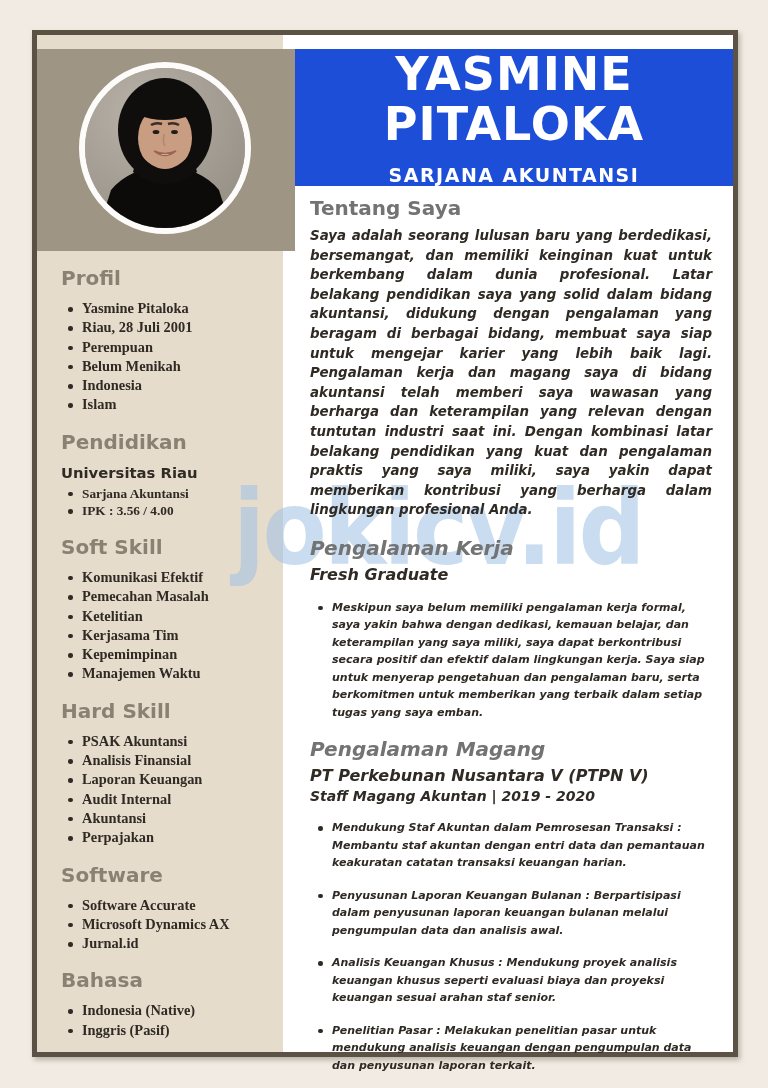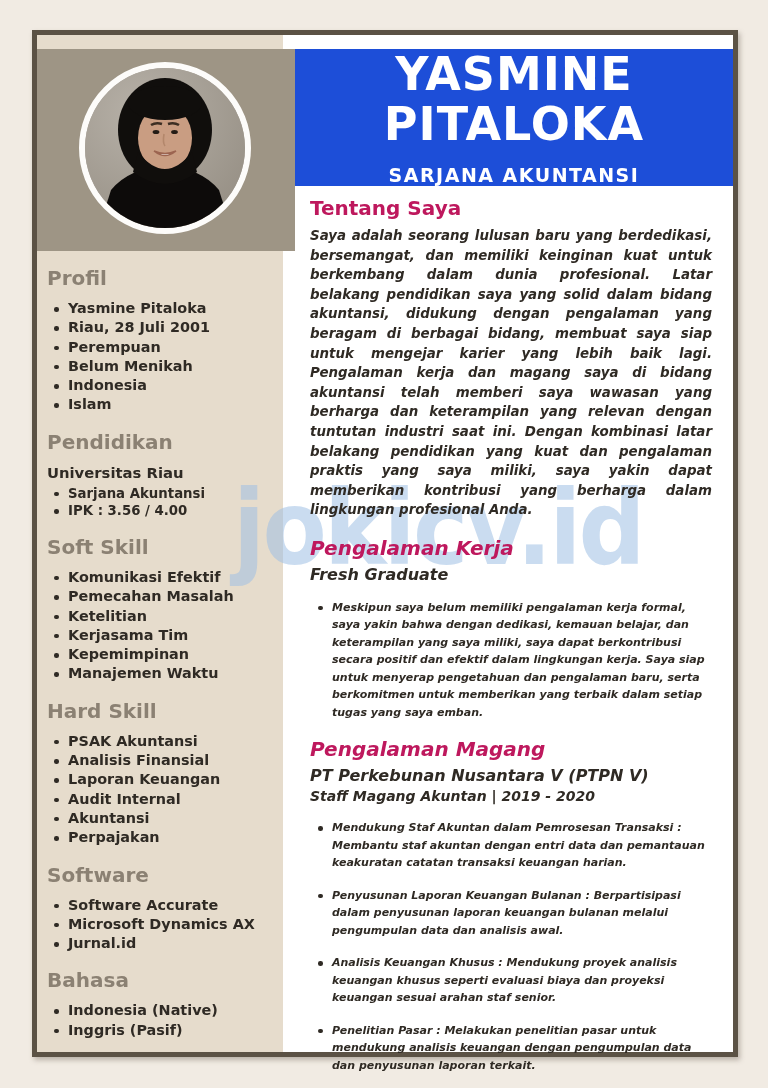--- a/index.html
+++ b/index.html
@@ -35,44 +35,44 @@
     width:258px;height:202px;background:#9e9585;
     position:relative;z-index:2;
   }
   .photo-ring{
     position:absolute;left:42px;top:13px;
     width:160px;height:160px;
     border:6px solid #fdfcfa;border-radius:50%;
     overflow:hidden;background:#ada69c;
   }
   .photo-ring svg{display:block;}
-  .side-sec{position:relative;z-index:4;padding:0 8px 0 10px;color:#2f2a24;}
+  .side-sec{position:relative;z-index:4;padding:0 8px 0 24px;color:#2f2a24;}
   .side-title{font-size:20px;font-weight:bold;color:#8b8173;margin:15px 0 0 0;}
   .school{font-size:14.8px;font-weight:bold;margin-top:10px;}
   .side-list{list-style:none;margin:9px 0 0 0;padding:0;font-weight:bold;}
-  .side-list li{position:relative;padding-left:21px;font-size:14.4px;line-height:19.3px;}
+  .side-list li{position:relative;padding-left:21px;font-size:14.4px;line-height:19.3px;font-family:Liberation Serif, serif;}
   .side-list li::before{
     content:"";position:absolute;left:7px;top:8px;
     width:4.5px;height:4.5px;border-radius:50%;background:#2f2a24;
   }
   .side-list.small{margin-top:4px;}
   .side-list.small li{font-size:13.3px;line-height:17.6px;}
   .side-list.small li::before{top:7px;}
   
   .right-col{flex:1;background:#ffffff;padding-top:14px;display:flex;flex-direction:column;}
   .name-header{
     margin-left:12px;height:204px;background:#1d4ed8;color:#ffffff;
     display:flex;flex-direction:column;align-items:center;justify-content:center;
     text-align:center;
   }
   .name-line{font-size:46px;font-weight:bold;letter-spacing:1px;line-height:50px;}
   .name-sub{font-size:19px;font-weight:bold;letter-spacing:1.5px;margin-top:15px;}
   .content{position:relative;z-index:4;padding:10px 21px 0 27px;color:#2f2a24;}
   .sec{margin-top:16px;font-style:italic;}
-  .sec-title{font-size:20px;font-weight:bold;color:#be185d;margin:0;}
+  .sec-title{font-size:20px;font-weight:bold;color:#737373;margin:0;}
   .just{font-size:13.4px;font-weight:bold;line-height:19.6px;text-align:justify;margin:6px 0 0 0;font-style:italic;}
   .bold-line{font-size:16px;font-weight:bold;margin-top:5px;}
   .role-line{font-size:14px;font-weight:bold;margin-top:3px;}
   .main-list{list-style:none;padding:0;margin:8px 0 0 0;font-weight:bold;}
   .main-list li{position:relative;padding-left:22px;font-size:11px;line-height:17.5px;margin-bottom:1px;margin-top:15px;}
   .main-list li::before{
     content:"";position:absolute;left:8px;top:7px;
     width:4.5px;height:4.5px;border-radius:50%;background:#2f2a24;
   }
 </style>

